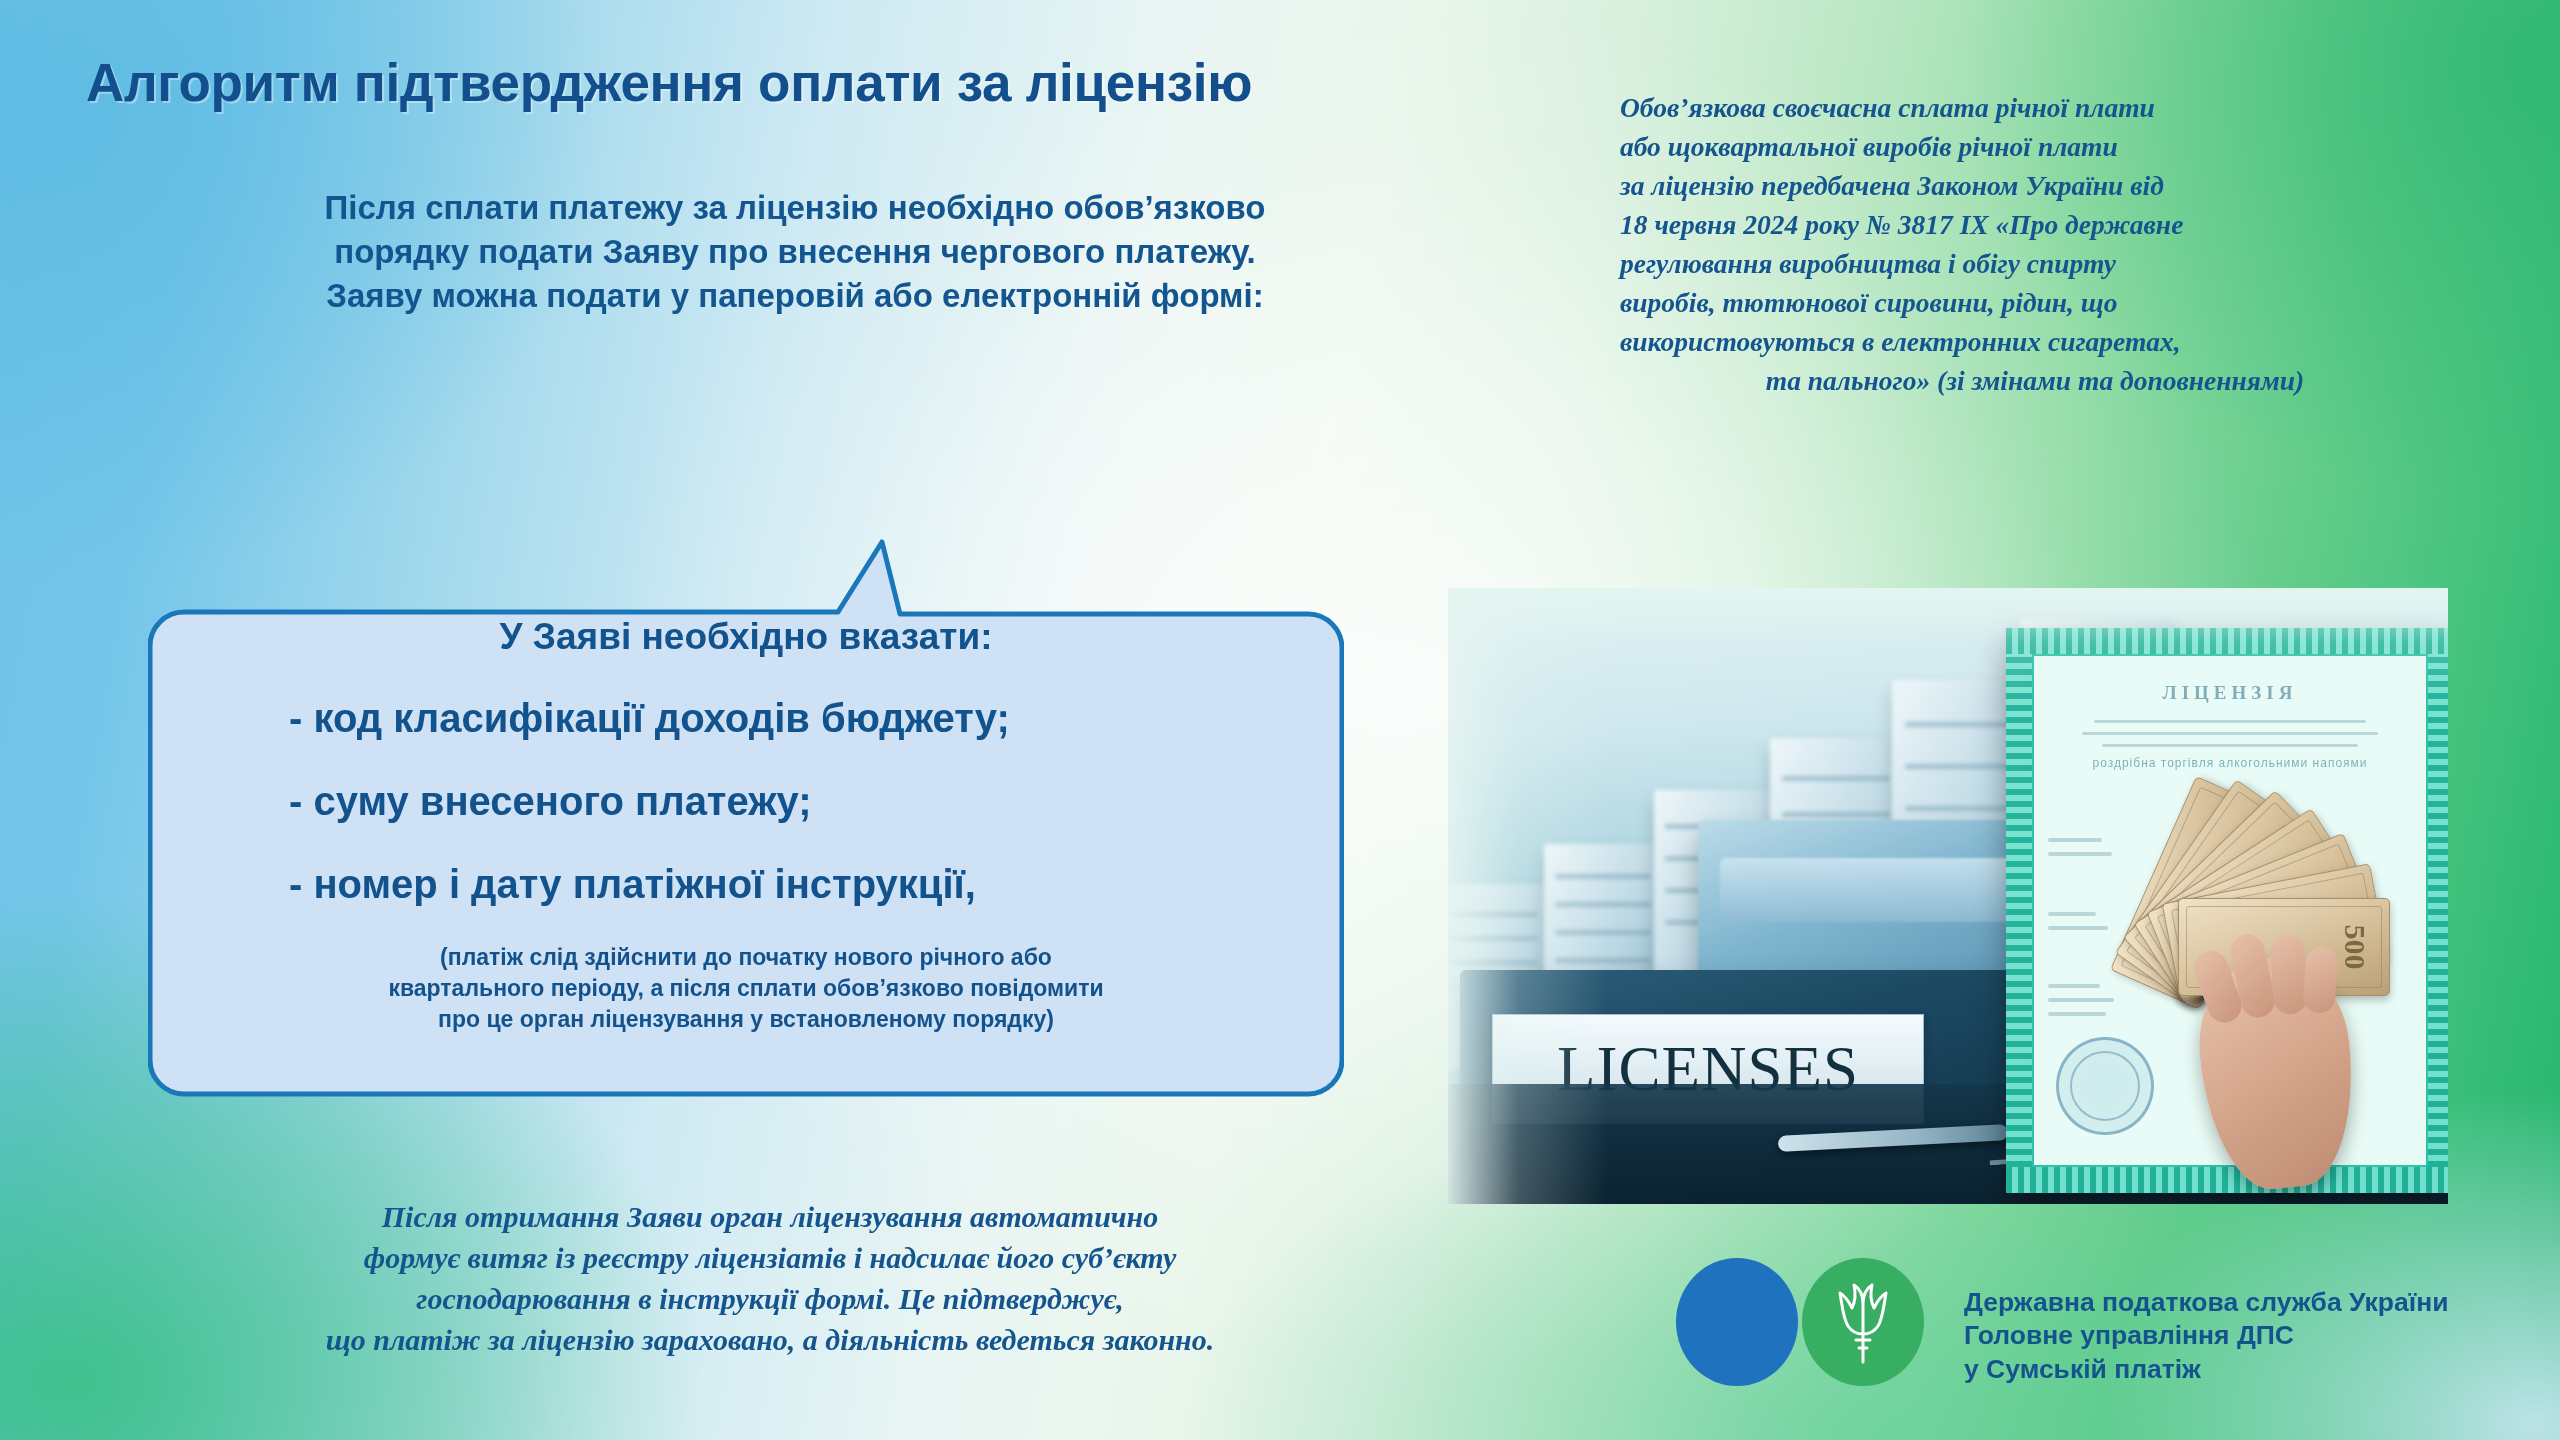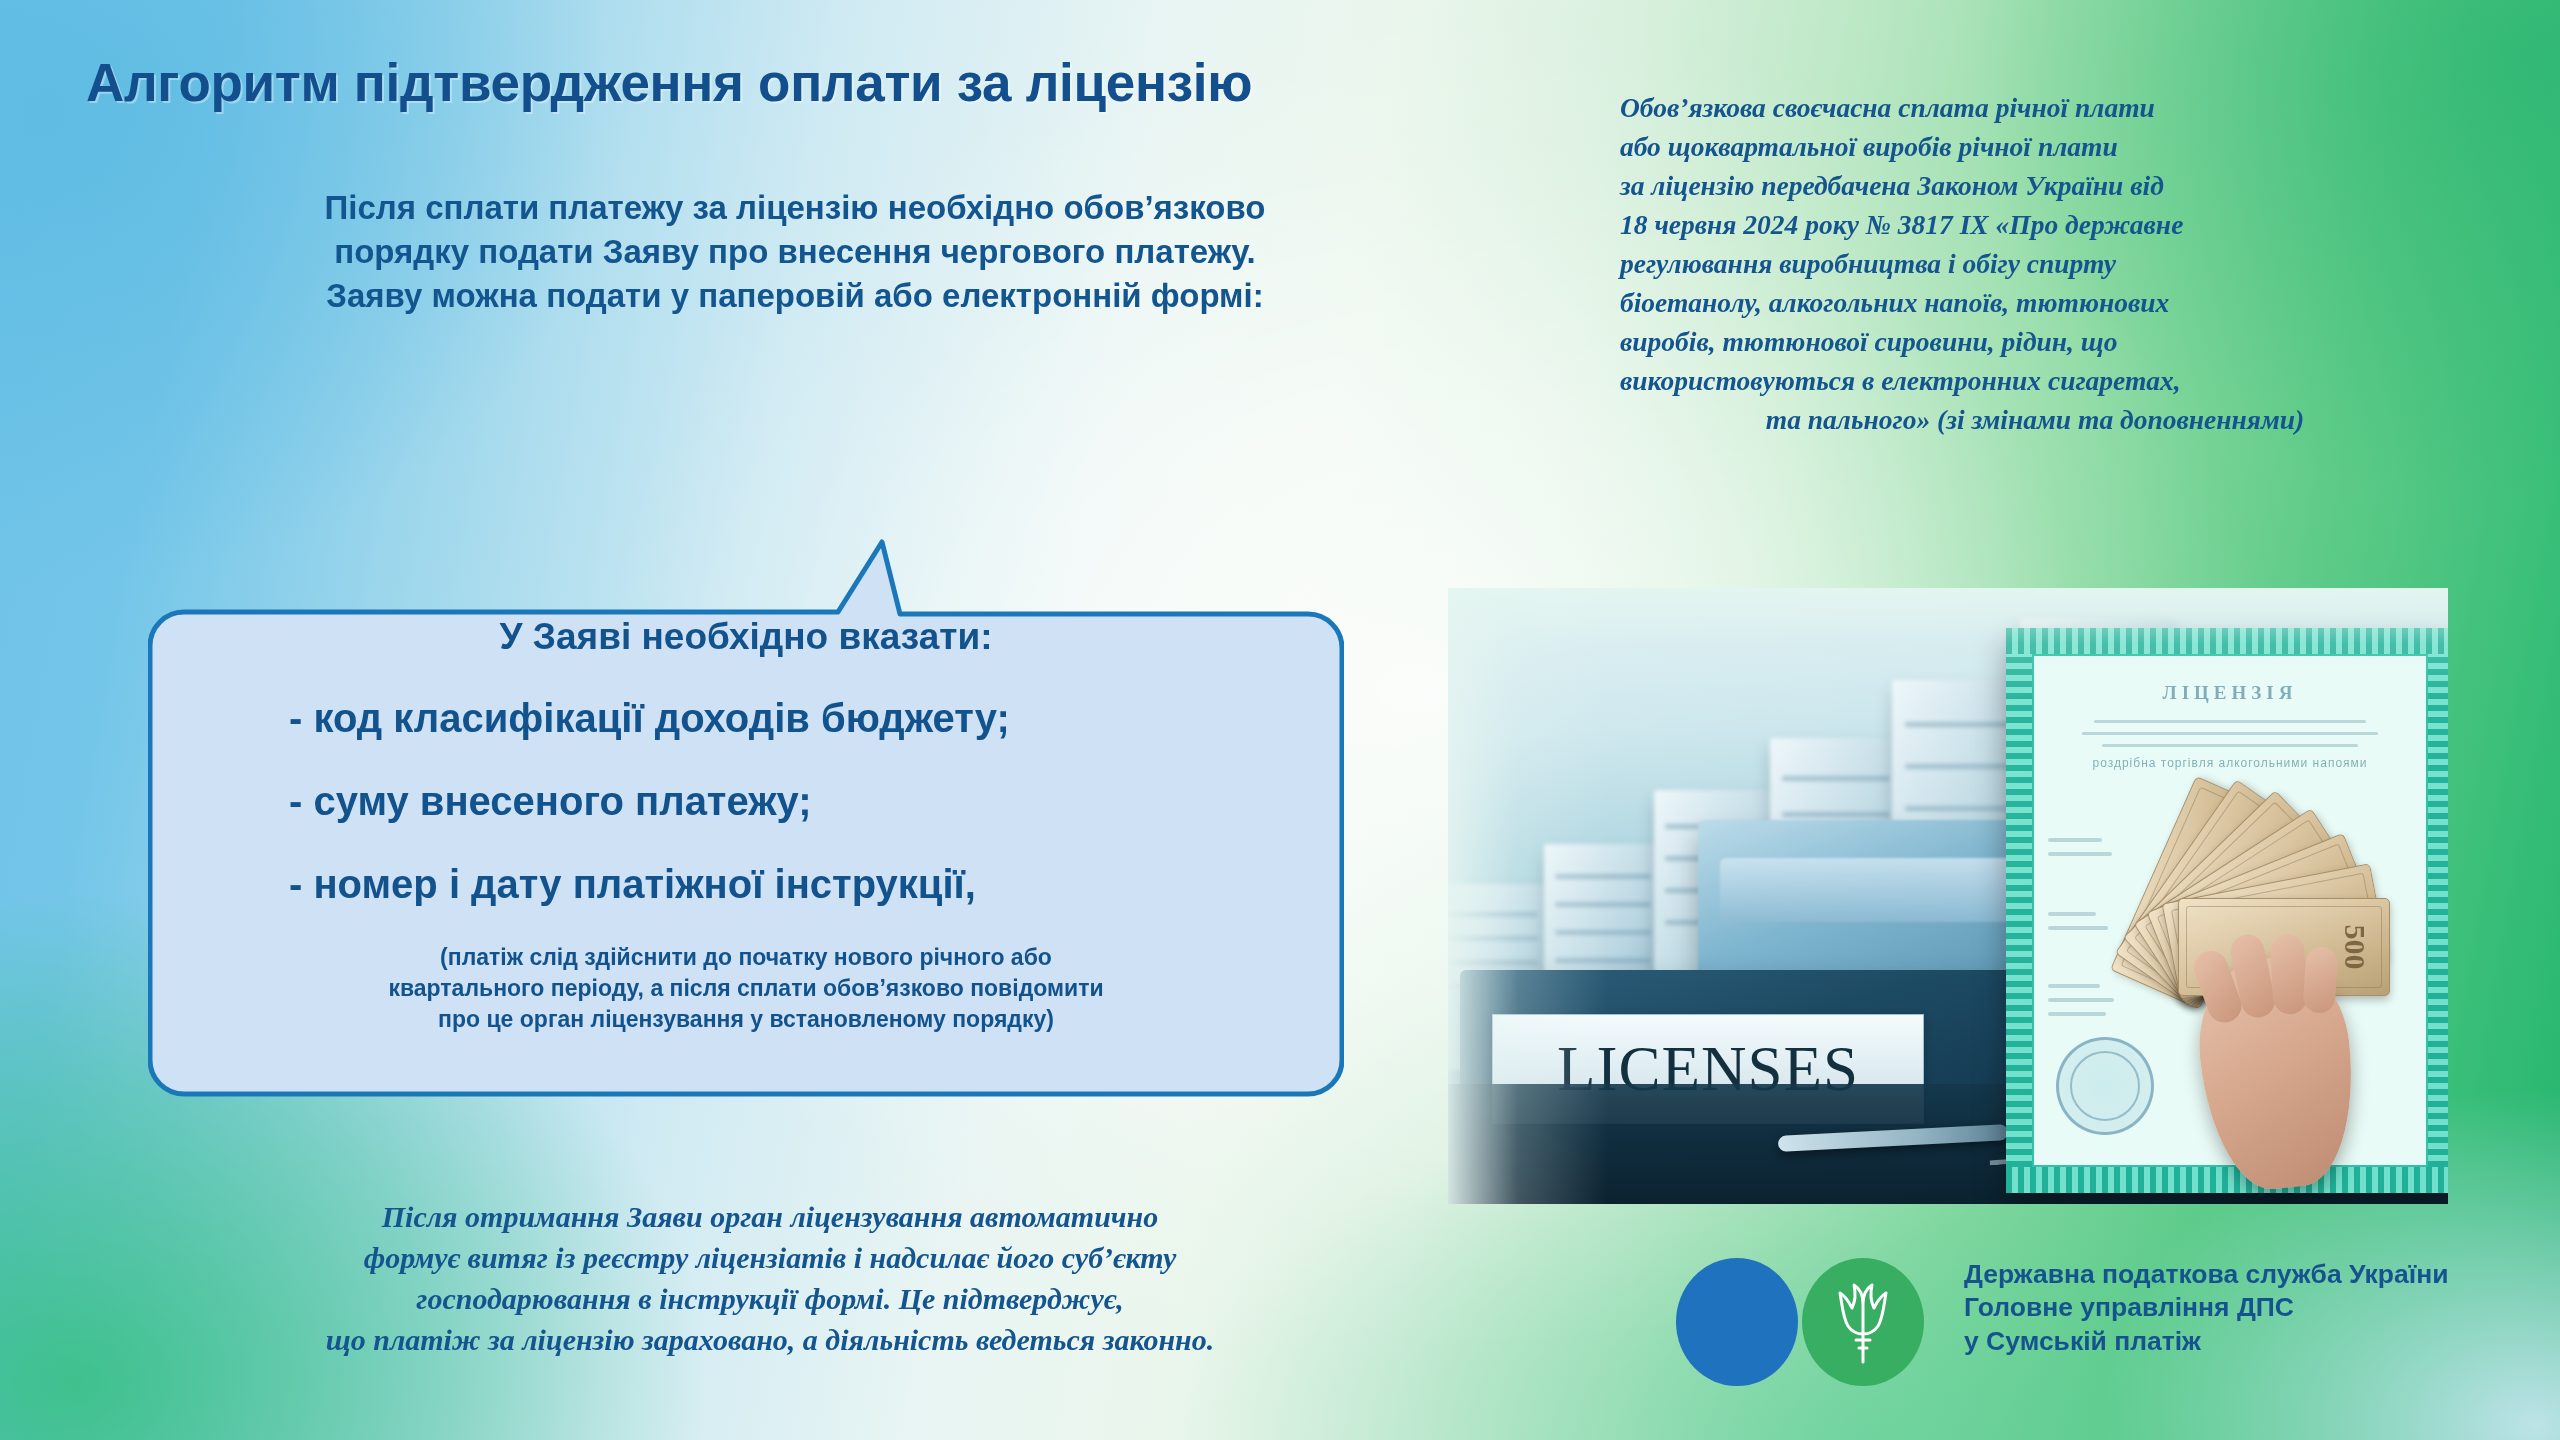--- a/index.html
+++ b/index.html
@@ -163,21 +163,21 @@
 
   
   #bottomtext{
     position:absolute;left:120px;top:1196px;width:1300px;z-index:6;
     text-align:center;font-size:30px;font-weight:bold;font-style:italic;
     line-height:1.37;color:#14548f;
     font-family:"Liberation Serif","DejaVu Serif",serif;
   }
 
   
-  #footer{position:absolute;left:1676px;top:1258px;z-index:6;display:flex;align-items:flex-start;}
+  #footer{position:absolute;left:1676px;top:1258px;z-index:6;display:flex;align-items:flex-end;}
   .logo-marks{position:relative;width:272px;height:128px;flex:0 0 auto;}
   .oval{position:absolute;top:0;width:122px;height:128px;border-radius:50%;}
   .oval.blue-o{left:0;background:#1f72bd;}
   .oval.green-o{left:126px;background:#38ae62;}
   .trident{position:absolute;left:156px;top:22px;width:62px;height:84px;}
   #footer-text{margin-left:16px;color:#15538e;font-weight:bold;font-size:26.5px;line-height:1.26;white-space:nowrap;}
 </style>
 </head>
 <body>
 
@@ -198,21 +198,20 @@
   <div>порядку подати Заяву про внесення чергового платежу.</div>
   <div>Заяву можна подати у паперовій або електронній формі:</div>
 </div>
 
 <div id="lawblock">
   <div>Обов’язкова своєчасна сплата річної плати</div>
   <div>або щоквартальної виробів річної плати</div>
   <div>за ліцензію передбачена Законом України від</div>
   <div>18 червня 2024 року № 3817 IX «Про державне</div>
   <div>регулювання виробництва і обігу спирту</div>
-  <div>біоетанолу, алкогольних напоїв, тютюнових</div>
   <div>виробів, тютюнової сировини, рідин, що</div>
   <div>використовуються в електронних сигаретах,</div>
   <div class="lastline">та пального» (зі змінами та доповненнями)</div>
 </div>
 
 <div id="photo">
   <div class="ph-room"></div>
 
   <div class="bfile" style="left:-10px;top:296px;width:110px;height:186px;">
       <i style="top:28px"></i>

